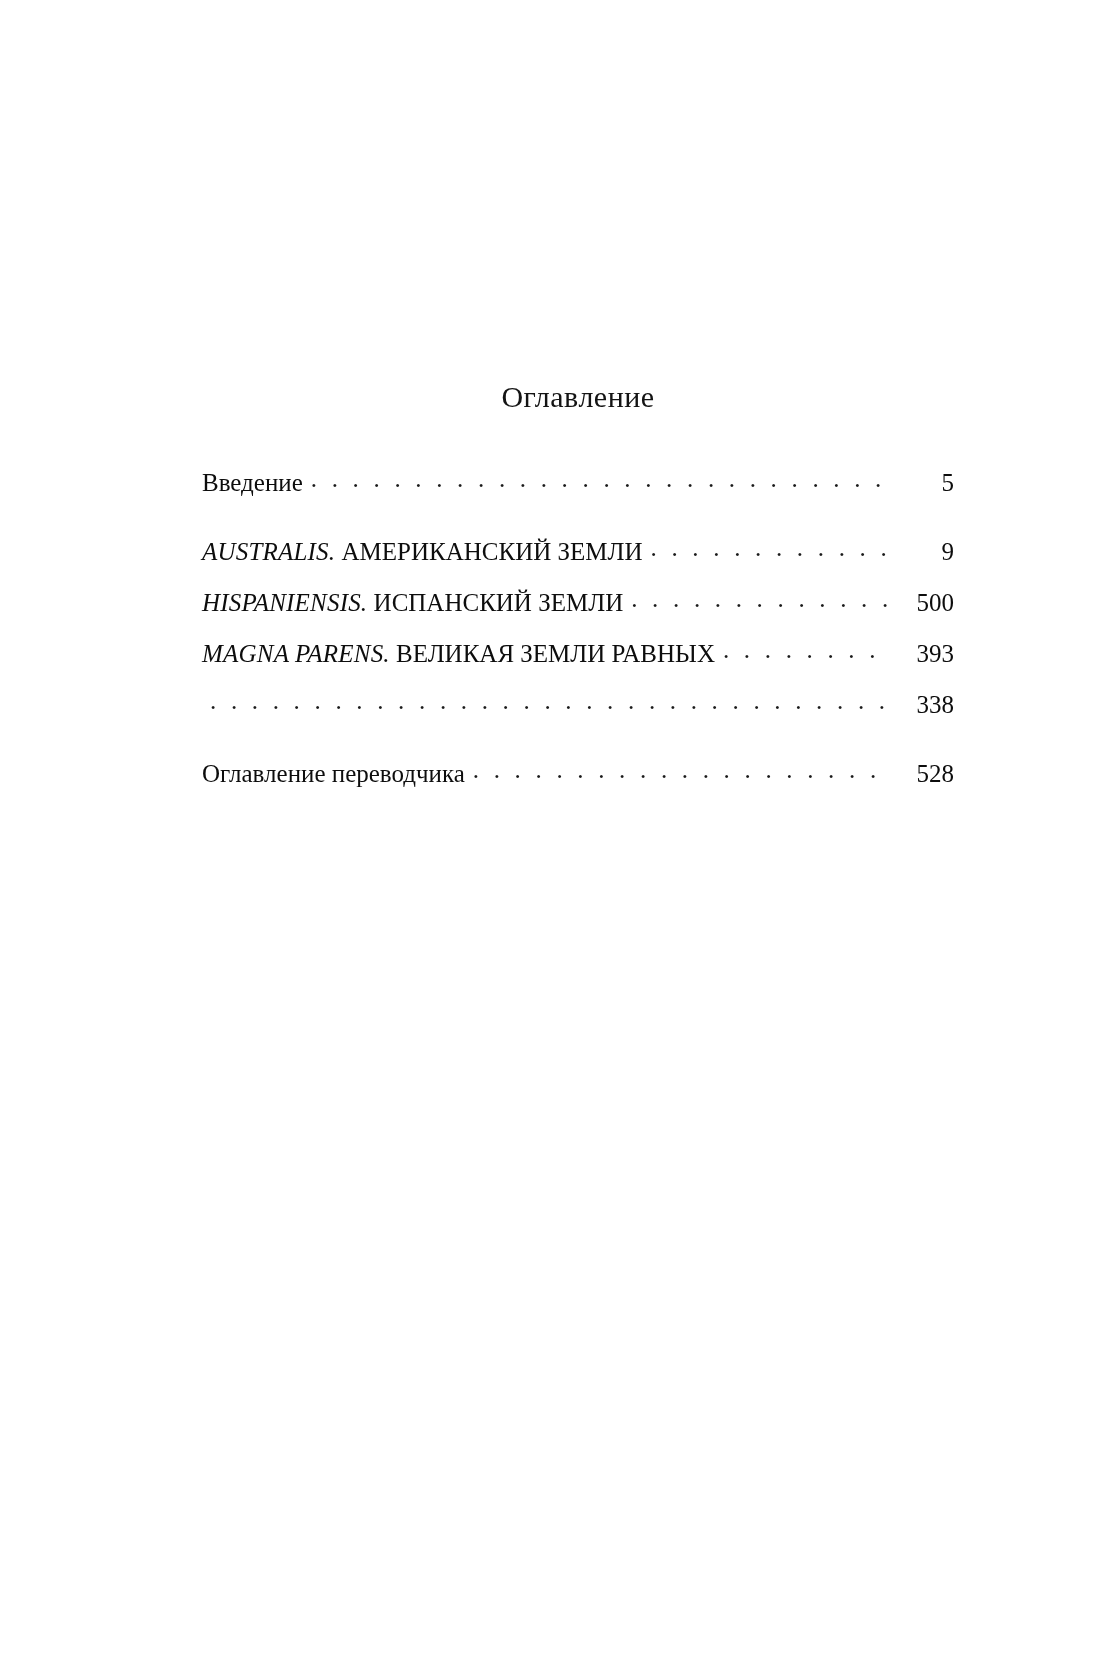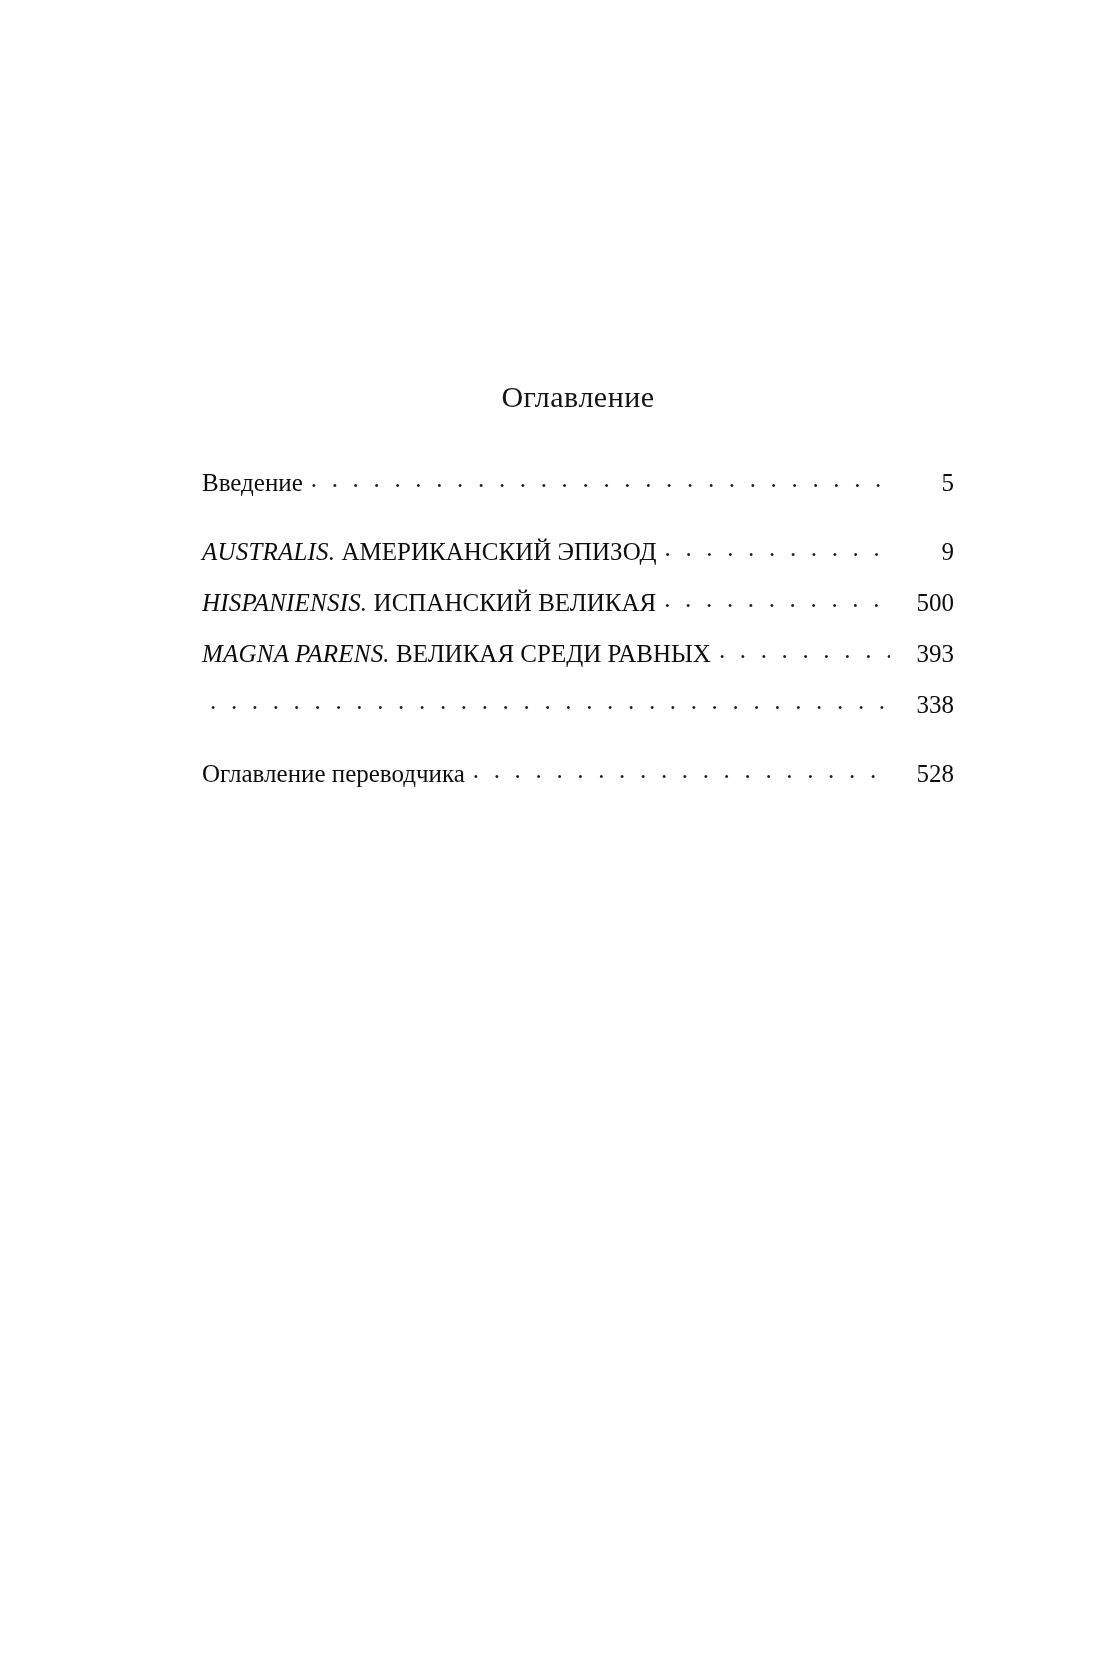--- a/index.html
+++ b/index.html
@@ -84,33 +84,33 @@
     <h1 class="toc-title">Оглавление</h1>
     <ul class="toc-list">
 
       <li class="toc-item gap-after">
         <span class="toc-label"><span class="lat"></span><span class="cap">Введение</span></span>
         <span class="toc-dots">. . . . . . . . . . . . . . . . . . . . . . . . . . . . . . . . . . . . . . . . . . . . . . . . . . . . . . . . . . . . . . . . . . . . . . . . . . . . . . . . . . . . . . . . . . . . . . . . . . . . . . . . . . . .</span>
         <span class="toc-page">5</span>
       </li>
 
       <li class="toc-item">
-        <span class="toc-label"><span class="lat">AUSTRALIS.</span><span class="cap"> АМЕРИКАНСКИЙ ЭПИЗОД</span></span>
+        <span class="toc-label"><span class="lat">AUSTRALIS.</span><span class="cap"> АМЕРИКАНСКИЙ ЗЕМЛИ</span></span>
         <span class="toc-dots">. . . . . . . . . . . . . . . . . . . . . . . . . . . . . . . . . . . . . . . . . . . . . . . . . . . . . . . . . . . . . . . . . . . . . . . . . . . . . . . . . . . . . . . . . . . . . . . . . . . . . . . . . . . .</span>
         <span class="toc-page">9</span>
       </li>
 
       <li class="toc-item">
-        <span class="toc-label"><span class="lat">HISPANIENSIS.</span><span class="cap"> ИСПАНСКИЙ ВЕЛИКАЯ</span></span>
+        <span class="toc-label"><span class="lat">HISPANIENSIS.</span><span class="cap"> ИСПАНСКИЙ ЗЕМЛИ</span></span>
         <span class="toc-dots">. . . . . . . . . . . . . . . . . . . . . . . . . . . . . . . . . . . . . . . . . . . . . . . . . . . . . . . . . . . . . . . . . . . . . . . . . . . . . . . . . . . . . . . . . . . . . . . . . . . . . . . . . . . .</span>
         <span class="toc-page">500</span>
       </li>
 
       <li class="toc-item">
-        <span class="toc-label"><span class="lat">MAGNA PARENS.</span><span class="cap"> ВЕЛИКАЯ СРЕДИ РАВНЫХ</span></span>
+        <span class="toc-label"><span class="lat">MAGNA PARENS.</span><span class="cap"> ВЕЛИКАЯ ЗЕМЛИ РАВНЫХ</span></span>
         <span class="toc-dots">. . . . . . . . . . . . . . . . . . . . . . . . . . . . . . . . . . . . . . . . . . . . . . . . . . . . . . . . . . . . . . . . . . . . . . . . . . . . . . . . . . . . . . . . . . . . . . . . . . . . . . . . . . . .</span>
         <span class="toc-page">393</span>
       </li>
 
       <li class="toc-item gap-after">
         <span class="toc-dots">. . . . . . . . . . . . . . . . . . . . . . . . . . . . . . . . . . . . . . . . . . . . . . . . . . . . . . . . . . . . . . . . . . . . . . . . . . . . . . . . . . . . . . . . . . . . . . . . . . . . . . . . . . . .</span>
         <span class="toc-page">338</span>
       </li>
 
       <li class="toc-item">

